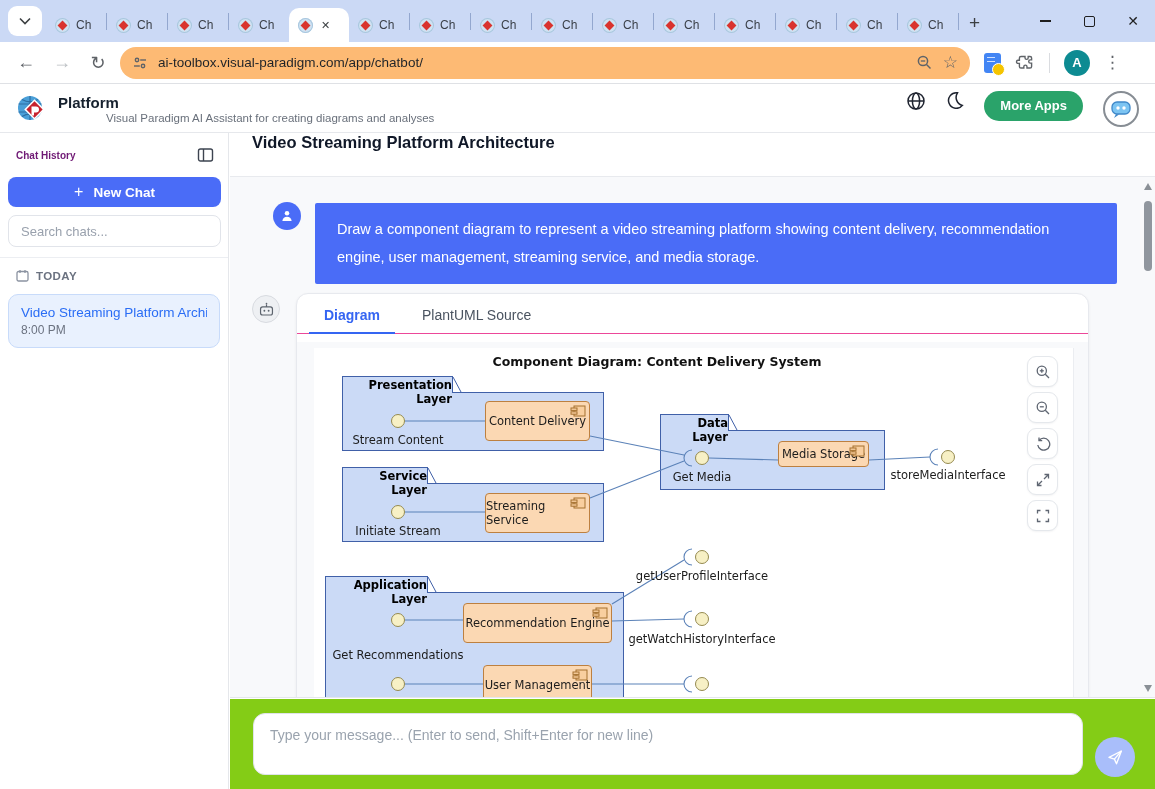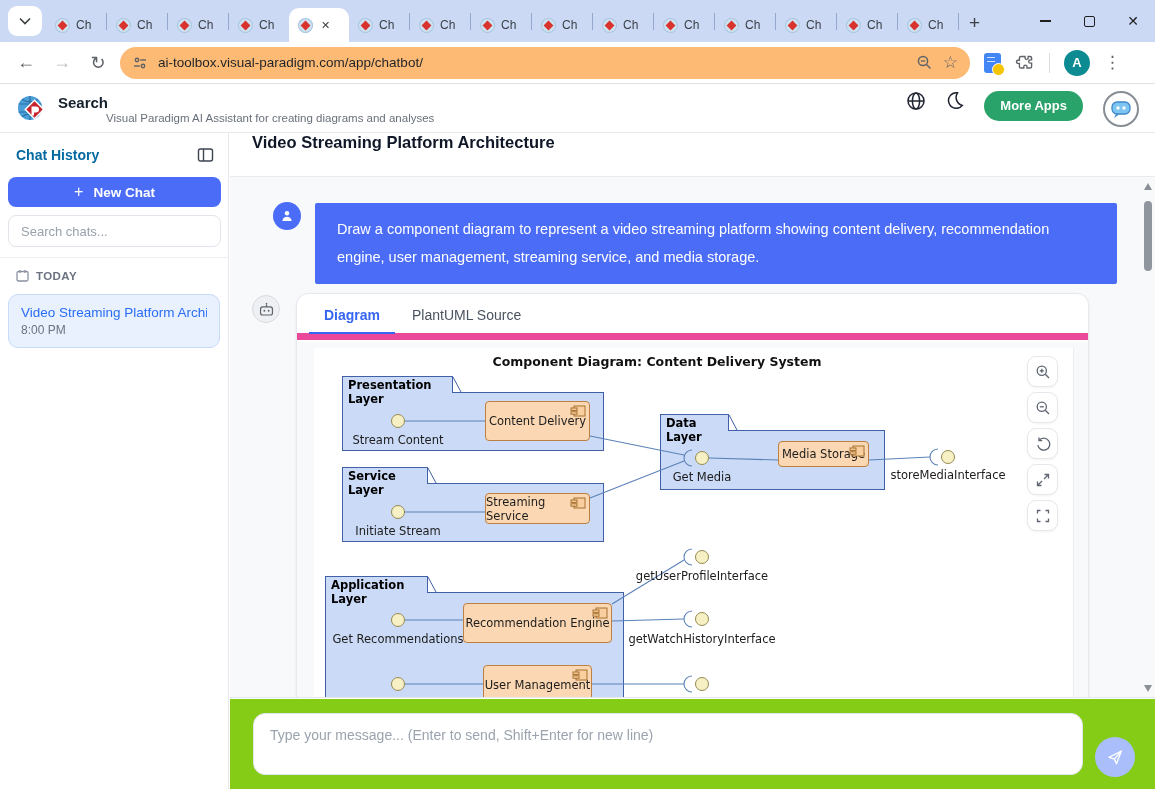--- a/index.html
+++ b/index.html
@@ -46,21 +46,21 @@
   .app-title { font-size:15px; font-weight:bold; color:#16212e; }
   .app-subtitle { font-size:11.5px; color:#69707b; margin-top:1px;margin-left:48px; }
   .header-right { margin-left:auto; display:flex; align-items:flex-start; gap:20px; }
   .hdr-icon { color:#1f2430; display:flex; }
   .more-apps { height:30px; padding:0 16px; border:none; background:#2aa36a; color:#fff; font-weight:bold; font-size:13px; border-radius:15px; font-family:inherit; }
   .bot-badge { width:36px; height:36px; border-radius:50%; background:#fff; border:2px solid #878d94; display:flex; align-items:center; justify-content:center; }
 
   
   .sidebar { position:absolute; left:0; top:133px; width:229px; height:656px; background:#fff; border-right:1px solid #e5e7eb; }
   .sb-head { display:flex; align-items:center; justify-content:space-between; padding:14px 14px 10px 16px; }
-  .sb-title { font-size:14px; font-weight:bold; color:#0369a1; }
+  .sb-title { font-size:10px; font-weight:bold; color:#701a75; }
   .collapse-ic { color:#3d4450; display:flex; }
   .new-chat { display:flex; align-items:center; justify-content:center; gap:10px; margin:4px 8px 0; width:213px; height:30px; background:#4a6cf7; border:none; border-radius:8px; color:#fff; font-size:13.5px; font-weight:bold; font-family:inherit; }
   .new-chat .plus { font-size:16px; font-weight:normal; }
   .sb-search { margin:8px 8px 0; width:213px; height:32px; border:1px solid #e1e4ea; border-radius:8px; padding:0 12px; font-size:13px; color:#333; font-family:inherit; outline:none; }
   .sb-search::placeholder { color:#99a1ad; }
   .sb-divider { border:none; border-top:1px solid #eceef2; margin-top:10px; }
   .sb-section { display:flex; align-items:center; gap:7px; padding:11px 16px 6px; color:#6b7280; font-size:11.5px; font-weight:bold; letter-spacing:.4px; }
   .chat-card { margin:6px 8px; background:#e9f1fe; border:1px solid #c8dbfa; border-radius:10px; padding:10px 12px; }
   .chat-card-title { color:#2a6df5; font-size:13.5px; white-space:nowrap; overflow:hidden; }
   .chat-card-time { color:#6b7280; font-size:12px; margin-top:3px; }
@@ -69,30 +69,30 @@
   .main-header { position:absolute; left:230px; top:133px; width:925px; height:44px; background:#fff; border-bottom:1px solid #e8eaee; display:flex; align-items:flex-start; padding-left:22px; }
   .page-title { font-size:16.5px; font-weight:bold; color:#101828; }
 
   .chat-area { position:absolute; left:230px; top:177px; width:925px; height:521px; background:#f8f9fb; border-bottom:1px solid #e4e7ec; overflow:hidden; }
 
   .user-avatar { position:absolute; left:43px; top:25px; width:28px; height:28px; border-radius:50%; background:#4a6cf7; display:flex; align-items:center; justify-content:center; }
   .user-bubble { position:absolute; left:85px; top:26px; width:802px; background:#4a6cf7; color:#fff; border-radius:2px; padding:13px 22px; font-size:14.5px; line-height:1.9; }
 
   .bot-avatar { position:absolute; left:22px; top:118px; width:28px; height:28px; border-radius:50%; background:#eef0f3; border:1px solid #d8dbe0; display:flex; align-items:center; justify-content:center; color:#5d646e; }
   .bot-card { position:absolute; left:66px; top:116px; width:793px; height:700px; background:#fff; border:1px solid #e7e9ee; border-radius:12px; box-shadow:0 1px 3px rgba(16,24,40,.06); }
-  .card-tabs { display:flex; gap:2px; padding:13px 12px 0; border-bottom:7px solid #ec4899; }
+  .card-tabs { display:flex; gap:12px; padding:13px 12px 0; border-bottom:1px solid #ec4899; }
   .dtab { font-size:14px; padding:0 15px 9px; color:#4a5360; }
   .dtab.active { color:#3565f2; font-weight:bold; border-bottom:2px solid #3565f2; margin-bottom:-1px; }
   .card-body { position:absolute; left:0; top:48px; right:0; bottom:0; background:#f8f9fb; border-radius:0 0 12px 12px; }
 
   .viewport { position:absolute; left:17px; top:6px; width:760px; height:600px; background:#fff; border-right:1px solid #ebedf1; }
   .canvas { position:relative; width:760px; height:600px; font-family:"DejaVu Sans", sans-serif; }
 
   .dg-title { position:absolute; left:143px; top:6px; width:400px; text-align:center; font-size:12.5px; font-weight:bold; color:#111; }
-  .pkg-tab { position:absolute; height:17px; background:#cbdaf6; border:1px solid #4060a8; border-bottom:none; z-index:2; font-size:11.5px; font-weight:bold; color:#000; padding:1px 0 0 5px; }
+  .pkg-tab { position:absolute; height:17px; background:#cbdaf6; border:1px solid #4060a8; border-bottom:none; z-index:2; font-size:11.5px; font-weight:bold; color:#000; padding:1px 0 0 5px;text-align:right; }
   .pkg-body { position:absolute; background:#cbdaf6; border:1px solid #4060a8; z-index:1; }
   .lines { position:absolute; left:0; top:0; z-index:3; }
   .comp { position:absolute; background:#fbd8b3; border:1.5px solid #bd8040; border-radius:4px; z-index:4; display:flex; align-items:center; justify-content:center; font-size:11.5px; color:#1c1c1c; }
   .comp-icon { position:absolute; top:3px; right:3px; }
   .iface { position:absolute; width:14px; height:14px; border-radius:50%; background:#f7f0c5; border:1px solid #958a50; z-index:4; }
   .dg-label { position:absolute; font-size:11.5px; color:#1c1c1c; text-align:center; z-index:4; white-space:nowrap; }
 
   .zoom-controls { position:absolute; left:713px; top:8px; width:31px; display:flex; flex-direction:column; gap:5px; z-index:6; }
   .zbtn { width:31px; height:31px; background:#fff; border:1px solid #e5e8ec; border-radius:9px; display:flex; align-items:center; justify-content:center; color:#5f6672; box-shadow:0 1px 2px rgba(16,24,40,.05); }
 
@@ -237,21 +237,21 @@
   </div>
 
   <div class="app-header">
     <svg class="vp-logo" viewBox="0 0 32 32">
       <circle cx="14" cy="15" r="12" fill="#4a9fd8"></circle>
       <path d="M2.5 11h23M2.5 19h23M14 3v24M6 6.5c5 3 11 3 16 0M6 23.5c5-3 11-3 16 0" stroke="#2c6ea3" stroke-width="1.2" fill="none"></path>
       <rect x="12" y="10" width="13" height="13" transform="rotate(45 18.5 16.5)" fill="#c6222e" stroke="#fff" stroke-width="1.5"></rect>
       <path d="M15.5 13.5h4.5a3 3 0 0 1 0 6h-2v3h-2.5z" fill="#fff"></path>
     </svg>
     <div class="app-titles">
-      <div class="app-title">Search</div>
+      <div class="app-title">Platform</div>
       <div class="app-subtitle">Visual Paradigm AI Assistant for creating diagrams and analyses</div>
     </div>
     <div class="header-right">
       <span class="hdr-icon">
         <svg width="20" height="20" viewBox="0 0 20 20">
             <circle cx="10" cy="10" r="8" fill="none" stroke="#1f2430" stroke-width="1.5"></circle>
             <ellipse cx="10" cy="10" rx="3.6" ry="8" fill="none" stroke="#1f2430" stroke-width="1.5"></ellipse>
             <line x1="2" y1="10" x2="18" y2="10" stroke="#1f2430" stroke-width="1.5"></line>
           </svg>
       </span>
@@ -385,21 +385,21 @@
                 </svg>
             </div>
             <div class="comp" style="left:464px;top:93px;width:91px;height:26px">
               <span>Media Storage</span>
               <svg class="comp-icon" width="16" height="12" viewBox="0 0 16 12">
                   <rect x="4" y="1" width="11" height="10" fill="#f9cf9f" stroke="#a5702f"></rect>
                   <rect x="1" y="3" width="6" height="2.4" fill="#f9cf9f" stroke="#a5702f"></rect>
                   <rect x="1" y="6.8" width="6" height="2.4" fill="#f9cf9f" stroke="#a5702f"></rect>
                 </svg>
             </div>
-            <div class="comp" style="left:171px;top:145px;width:105px;height:31px">
+            <div class="comp" style="left:171px;top:145px;width:105px;height:40px">
               <span>Streaming Service</span>
               <svg class="comp-icon" width="16" height="12" viewBox="0 0 16 12">
                   <rect x="4" y="1" width="11" height="10" fill="#f9cf9f" stroke="#a5702f"></rect>
                   <rect x="1" y="3" width="6" height="2.4" fill="#f9cf9f" stroke="#a5702f"></rect>
                   <rect x="1" y="6.8" width="6" height="2.4" fill="#f9cf9f" stroke="#a5702f"></rect>
                 </svg>
             </div>
             <div class="comp" style="left:169px;top:317px;width:109px;height:40px">
               <span>User Management</span>
               <svg class="comp-icon" width="16" height="12" viewBox="0 0 16 12">
@@ -424,21 +424,21 @@
             <div class="iface" style="left:77px;top:265px"></div>
             <div class="iface" style="left:381px;top:202px"></div>
             <div class="iface" style="left:381px;top:264px"></div>
             <div class="iface" style="left:77px;top:329px"></div>
             <div class="iface" style="left:381px;top:329px"></div>
 
             <div class="dg-label" style="left:24px;top:85px;width:120px">Stream Content</div>
             <div class="dg-label" style="left:328px;top:122px;width:120px">Get Media</div>
             <div class="dg-label" style="left:554px;top:120px;width:160px">storeMediaInterface</div>
             <div class="dg-label" style="left:24px;top:176px;width:120px">Initiate Stream</div>
-            <div class="dg-label" style="left:14px;top:284px;width:140px">Get Recommendations</div>
+            <div class="dg-label" style="left:14px;top:300px;width:140px">Get Recommendations</div>
             <div class="dg-label" style="left:308px;top:221px;width:160px">getUserProfileInterface</div>
             <div class="dg-label" style="left:303px;top:284px;width:170px">getWatchHistoryInterface</div>
             <div class="dg-label" style="left:24px;top:348px;width:120px">Manage Users</div>
             <div class="dg-label" style="left:303px;top:348px;width:170px">authenticateUserInterface</div>
 
             <div class="zoom-controls">
               <div class="zbtn">
                 <svg width="16" height="16" viewBox="0 0 16 16">
                     <circle cx="6.8" cy="6.8" r="4.6" fill="none" stroke="#5f6672" stroke-width="1.3"></circle>
                     <line x1="10.3" y1="10.3" x2="14" y2="14" stroke="#5f6672" stroke-width="1.3"></line>

